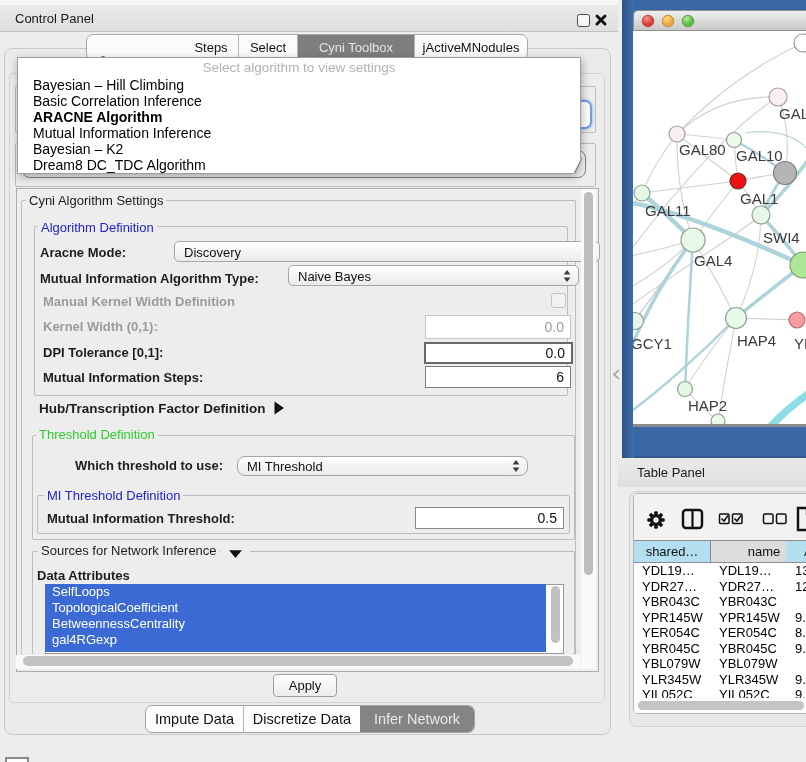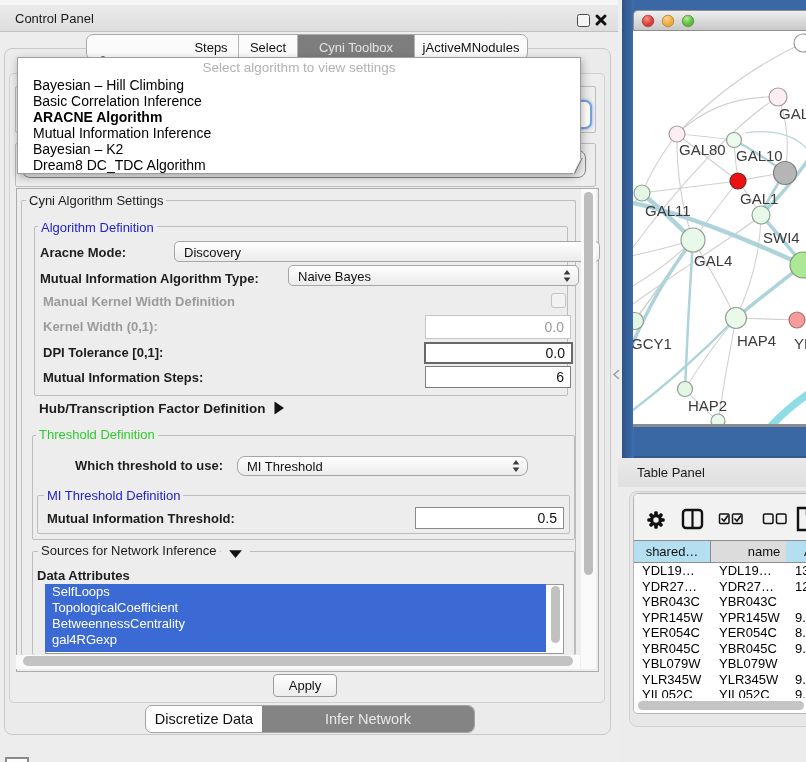--- a/index.html
+++ b/index.html
@@ -146,20 +146,21 @@
 <div class="abs" style="left:551px;top:586px;width:9px;height:57px;background:#c1c1c1;border-radius:4.5px;"></div>
 
 <div class="abs" style="left:16px;top:655px;width:564px;height:14px;background:#fafafa;"></div>
 <div class="abs" style="left:23px;top:656px;width:550px;height:10px;background:#c3c3c3;border-radius:5px;"></div>
 <div class="abs" style="left:581px;top:189px;width:15px;height:480px;background:#fafafa;"></div>
 <div class="abs" style="left:584px;top:192px;width:9px;height:383px;background:#bdbdbd;border-radius:4.5px;"></div>
 
 <div class="abs" style="left:273px;top:674px;width:62px;height:21px;background:linear-gradient(#ffffff,#ececec);border:1px solid #9d9d9d;border-radius:4px;display:flex;align-items:center;justify-content:center;font-size:13px;color:#111;">Apply</div>
 
 <div class="abs" style="left:145px;top:705px;width:328px;height:26px;background:#fdfdfd;border:1px solid #a2a2a2;border-radius:7px;display:flex;font-size:14.5px;color:#111;overflow:hidden;">
+  <div style="width:97px;border-right:1px solid #b5b5b5;display:flex;align-items:center;justify-content:center;">Impute Data</div>
   <div style="width:116px;display:flex;align-items:center;justify-content:center;">Discretize Data</div>
   <div style="flex:1;background:#848484;color:#e8e8e8;display:flex;align-items:center;justify-content:center;">Infer Network</div>
 </div>
 
 <div class="abs" style="left:5px;top:757px;width:20px;height:16px;border:2px solid #8a8a8a;background:#fdfdfd;"></div>
 
 <svg class="abs" style="left:613px;top:370px;" width="7" height="9" viewBox="0 0 7 9">
     <path d="M6 0 L1 4.5 L6 9" stroke="#9a9a9a" stroke-width="1.4" fill="none"></path>
   </svg>
 

